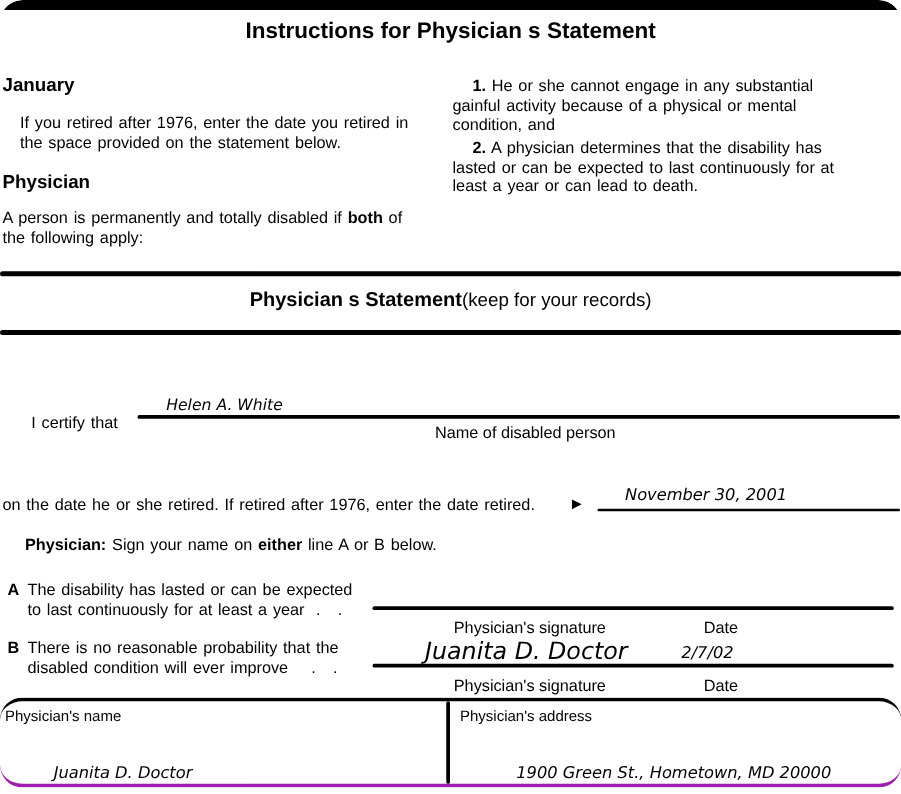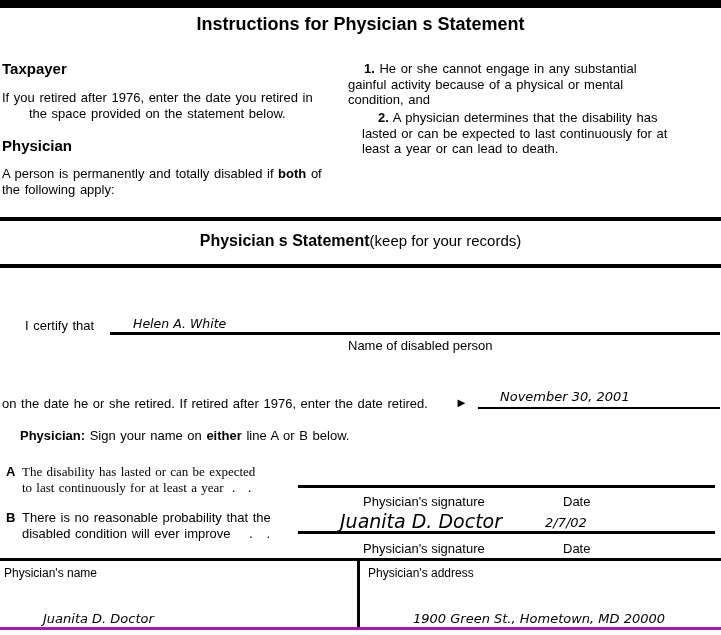--- a/index.html
+++ b/index.html
@@ -1,15 +1,15 @@
 <!DOCTYPE html>
 <html><head>
 <meta charset="utf-8">
 <style>
-  * { margin:0; padding:0; box-sizing:border-box; }
+  * { margin:0; padding:0; box-sizing:border-box;border-radius:18px; }
   body { background:#fff; font-family:"Liberation Sans", sans-serif; color:#000; }
   .page { position:relative; width:721px; height:635px; background:#fff; overflow:hidden; }
 
   .abs { position:absolute; }
   .pre { white-space:pre; }
   .b { font-weight:bold; }
 
   .topbar { left:0; top:0; width:721px; height:8px; background:#000; }
   .title { left:0; top:14px; width:721px; text-align:center; font-size:18px; font-weight:bold; }
 
@@ -33,53 +33,53 @@
 </style>
 </head>
 <body>
 
 <div class="page">
 
   <div class="abs topbar"></div>
 
   <div class="abs title">Instructions for Physician s Statement</div>
 
-  <div class="abs h-col" style="left:2px; top:60px;">Taxpayer</div>
-  <div class="abs body13 pre" style="left:2px; top:90px;text-align:center;">If you retired after 1976, enter the date you retired in
+  <div class="abs h-col" style="left:2px; top:60px;">January</div>
+  <div class="abs body13 pre" style="left:16px; top:90px;">If you retired after 1976, enter the date you retired in
 the space provided on the statement below.</div>
 
   <div class="abs h-col" style="left:2px; top:137px;">Physician</div>
   <div class="abs body13" style="left:2px; top:166px;"><span class="pre">A person is permanently and totally disabled if </span><span class="b pre">both</span><span class="pre"> of
 the following apply:</span></div>
 
-  <div class="abs body13" style="left:348px; top:61px; text-indent:16px;"><span class="b">1.</span><span class="pre"> He or she cannot engage in any substantial
+  <div class="abs body13" style="left:362px; top:61px; text-indent:16px;"><span class="b">1.</span><span class="pre"> He or she cannot engage in any substantial
 gainful activity because of a physical or mental
 condition, and</span></div>
   <div class="abs body13" style="left:362px; top:110px; text-indent:16px;"><span class="b">2.</span><span class="pre"> A physician determines that the disability has
 lasted or can be expected to last continuously for at
 least a year or can lead to death.</span></div>
 
   <div class="abs rule" style="top:217px;"></div>
   <div class="abs sect-head"><span class="b">Physician s Statement</span><span>(keep for your records)</span></div>
   <div class="abs rule" style="top:264px;"></div>
 
-  <div class="abs body13" style="left:25px; top:318px;text-align:center;">I certify that</div>
+  <div class="abs body13" style="left:25px; top:330px;text-align:center;">I certify that</div>
   <div class="abs hand" style="left:133px; top:316px;">Helen A. White</div>
   <div class="abs fill-line" style="left:110px; top:332px; width:610px;"></div>
   <div class="abs small-label" style="left:348px; top:338px;">Name of disabled person</div>
 
   <div class="abs body13 pre" style="left:2px; top:396px;">on the date he or she retired. If retired after 1976, enter the date retired.</div>
   <div class="abs arrow" style="left:455px; top:395px;">►</div>
   <div class="abs hand-md" style="left:500px; top:389px;">November 30, 2001</div>
   <div class="abs fill-line" style="left:478px; top:407px; width:242px; height:2px;"></div>
 
   <div class="abs body13" style="left:2px; top:428px;padding-left:18px;"><span class="b">Physician:</span><span class="pre"> Sign your name on </span><span class="b">either</span><span class="pre"> line A or B below.</span></div>
 
   <div class="abs body13 b" style="left:6px; top:464px;">A</div>
-  <div class="abs body13 pre" style="left:22px; top:464px;font-family:Liberation Serif, serif;">The disability has lasted or can be expected
+  <div class="abs body13 pre" style="left:22px; top:464px;">The disability has lasted or can be expected
 to last continuously for at least a year&nbsp;&nbsp;.&nbsp;&nbsp;&nbsp;.</div>
   <div class="abs fill-line" style="left:298px; top:485px; width:417px;"></div>
   <div class="abs small-label" style="left:363px; top:494px;">Physician's signature</div>
   <div class="abs small-label" style="left:563px; top:494px;">Date</div>
 
   <div class="abs body13 b" style="left:6px; top:510px;">B</div>
   <div class="abs body13 pre" style="left:22px; top:510px;">There is no reasonable probability that the
 disabled condition will ever improve&nbsp;&nbsp;&nbsp;&nbsp;.&nbsp;&nbsp;&nbsp;.</div>
   <div class="abs hand-lg" style="left:340px; top:510px;">Juanita D. Doctor</div>
   <div class="abs hand-md" style="left:545px; top:515px;">2/7/02</div>

